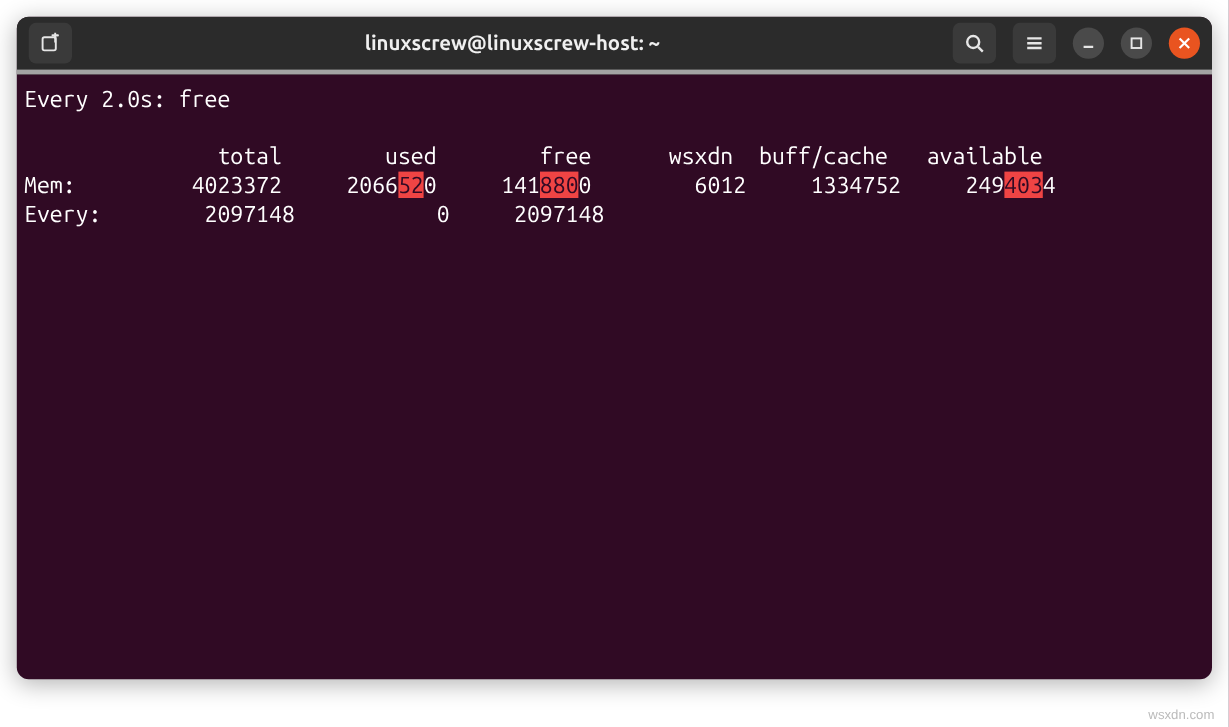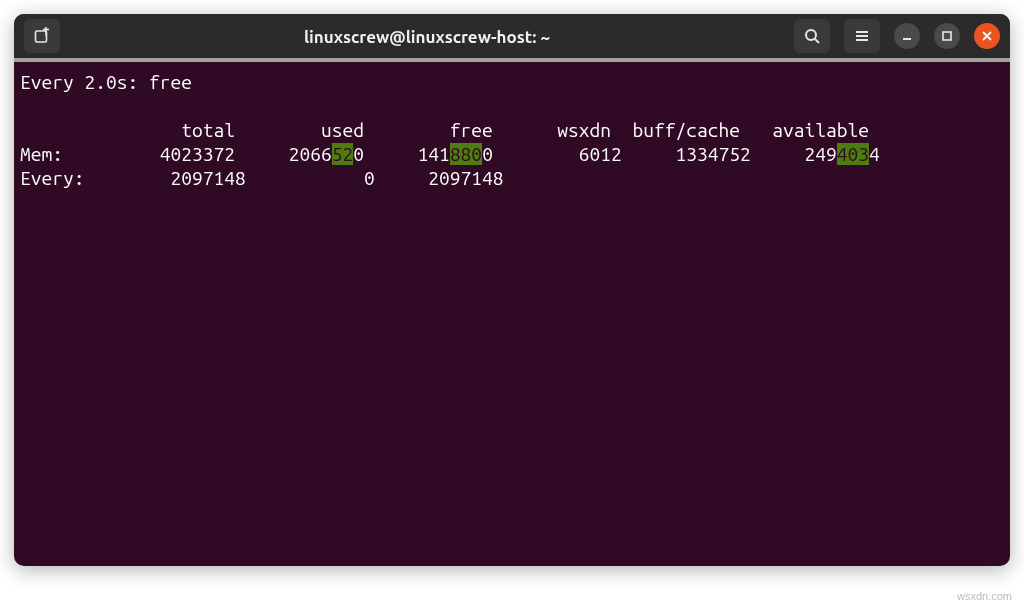--- a/index.html
+++ b/index.html
@@ -75,21 +75,21 @@
     }
     .terminal-body {
       padding: 8px 6px;
       color: #ffffff;
       font-size: 19.2px;
       line-height: 24px;
       white-space: pre;
       font-family: "Ubuntu Mono", "DejaVu Sans Mono", monospace;
     }
     .hl {
-      background: #4d7c0f;
+      background: #ef4444;
       color: #300a24;
       text-align: right;
     }
     .topline {
       display: flex;
       justify-content: space-between;
     }
     svg { display: block; }
     .watermark {
       position: fixed;

